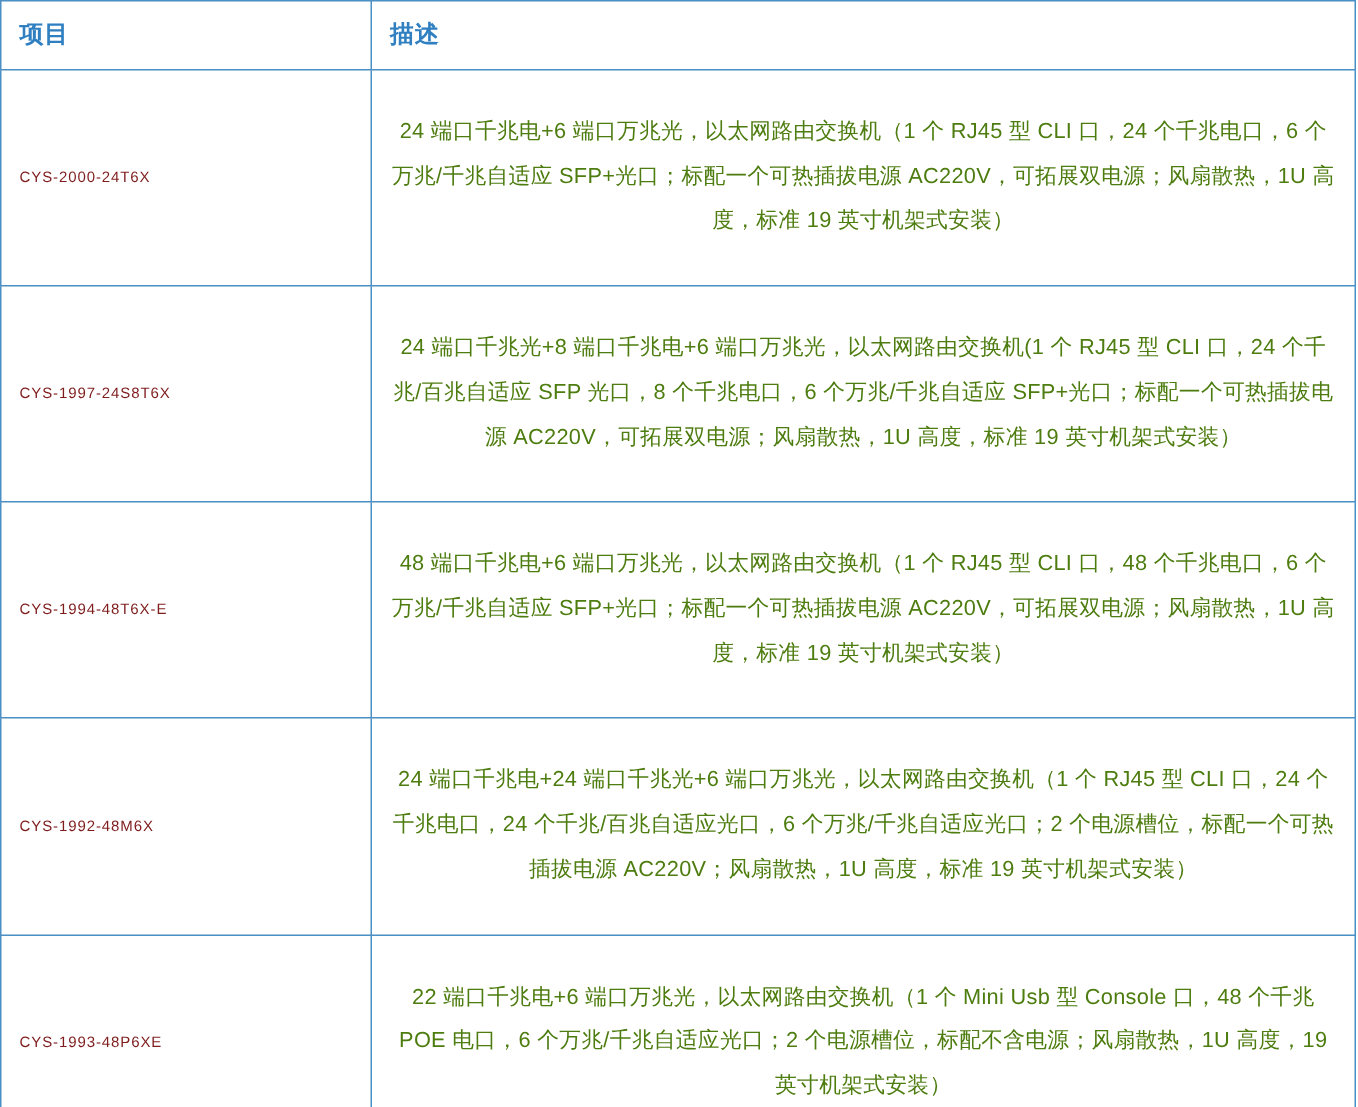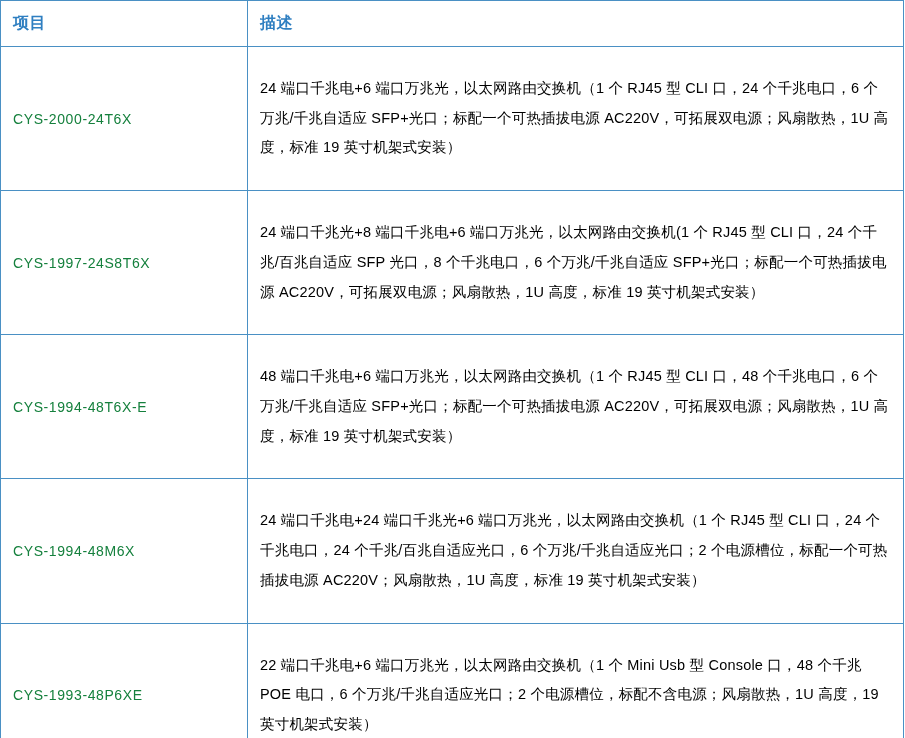--- a/index.html
+++ b/index.html
@@ -31,30 +31,30 @@
   .spec-table thead th {
     color: #2f7fc1;
     font-size: 16px;
     font-weight: bold;
     text-align: left;
     padding-top: 12px;
     padding-bottom: 12px;
     letter-spacing: 0.5px;
   }
   td.item-cell {
-    font-size: 14px;
-    color: #15803d;
+    font-size: 10px;
+    color: #7f1d1d;
     letter-spacing: 0.6px;
     white-space: nowrap;
   }
   td.desc-cell {
     font-size: 14.5px;
-    color: #000000;
+    color: #4d7c0f;
     line-height: 2.05;
-    text-align: left;
+    text-align: center;
     letter-spacing: 0.2px;
   }
 </style>
 </head>
 <body>
 
 <table class="spec-table">
   <colgroup>
     <col class="col-item">
     <col class="col-desc">
@@ -72,21 +72,21 @@
     </tr>
     <tr>
       <td class="item-cell">CYS-1997-24S8T6X</td>
       <td class="desc-cell">24 端口千兆光+8 端口千兆电+6 端口万兆光，以太网路由交换机(1 个 RJ45 型 CLI 口，24 个千兆/百兆自适应 SFP 光口，8 个千兆电口，6 个万兆/千兆自适应 SFP+光口；标配一个可热插拔电源 AC220V，可拓展双电源；风扇散热，1U 高度，标准 19 英寸机架式安装）</td>
     </tr>
     <tr>
       <td class="item-cell">CYS-1994-48T6X-E</td>
       <td class="desc-cell">48 端口千兆电+6 端口万兆光，以太网路由交换机（1 个 RJ45 型 CLI 口，48 个千兆电口，6 个万兆/千兆自适应 SFP+光口；标配一个可热插拔电源 AC220V，可拓展双电源；风扇散热，1U 高度，标准 19 英寸机架式安装）</td>
     </tr>
     <tr>
-      <td class="item-cell">CYS-1994-48M6X</td>
+      <td class="item-cell">CYS-1992-48M6X</td>
       <td class="desc-cell">24 端口千兆电+24 端口千兆光+6 端口万兆光，以太网路由交换机（1 个 RJ45 型 CLI 口，24 个千兆电口，24 个千兆/百兆自适应光口，6 个万兆/千兆自适应光口；2 个电源槽位，标配一个可热插拔电源 AC220V；风扇散热，1U 高度，标准 19 英寸机架式安装）</td>
     </tr>
     <tr>
       <td class="item-cell">CYS-1993-48P6XE</td>
       <td class="desc-cell">22 端口千兆电+6 端口万兆光，以太网路由交换机（1 个 Mini Usb 型 Console 口，48 个千兆 POE 电口，6 个万兆/千兆自适应光口；2 个电源槽位，标配不含电源；风扇散热，1U 高度，19 英寸机架式安装）</td>
     </tr>
   </tbody>
 </table>
 
 </body></html>

